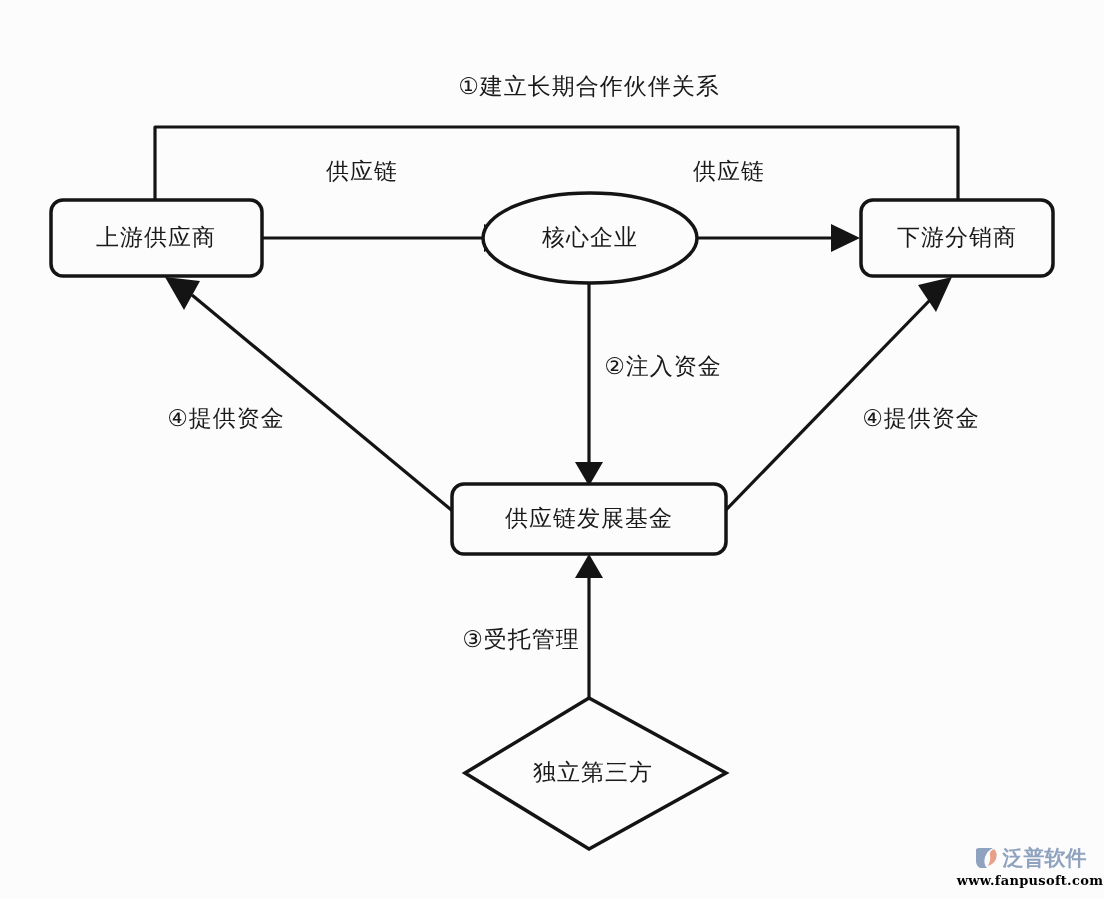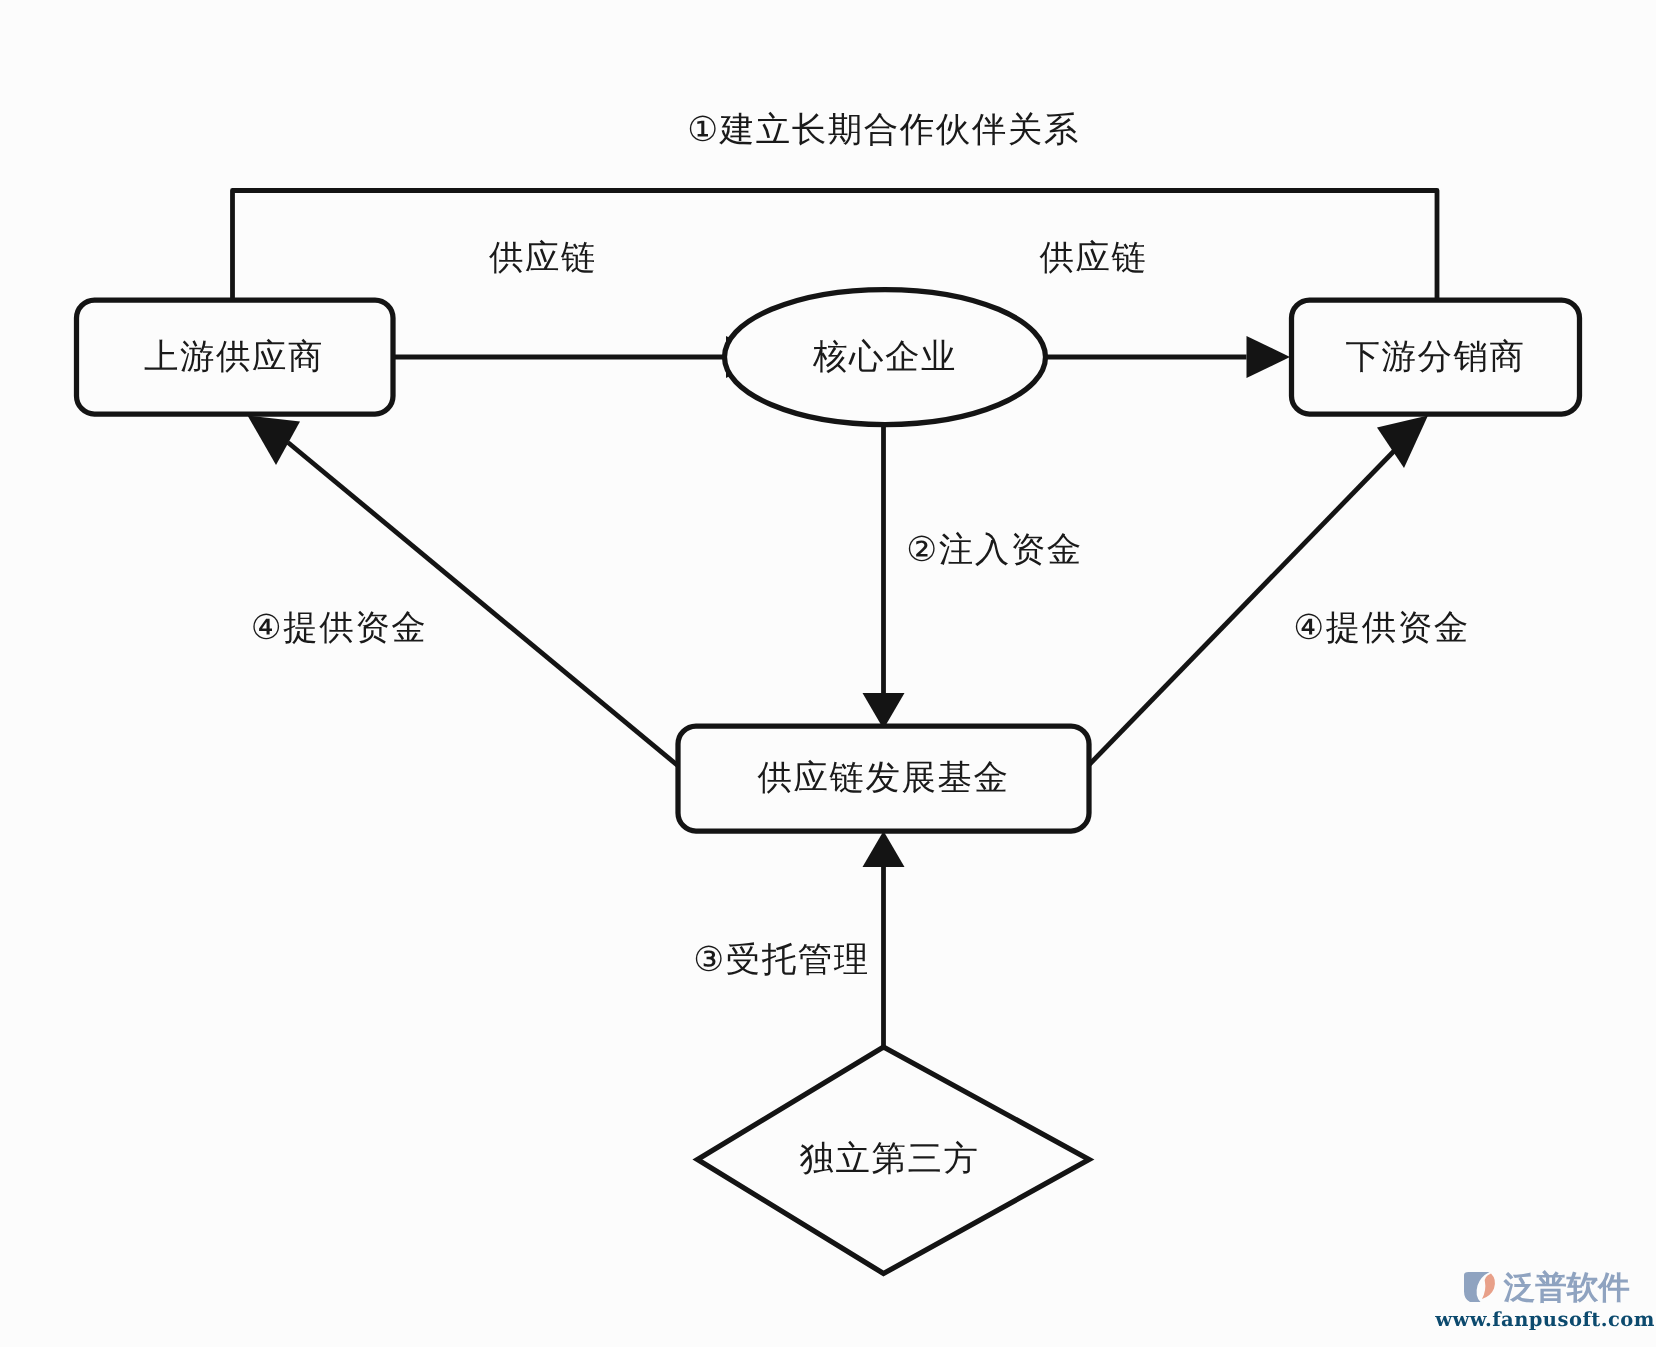--- a/index.html
+++ b/index.html
@@ -99,21 +99,21 @@
     font-size: 21px;
     font-weight: bold;
     color: #8fa3c0;
     letter-spacing: 0px;
     line-height: 1;
   }
   .wm-url {
     font-family: "DejaVu Serif", "Liberation Serif", serif;
     font-size: 13px;
     font-weight: bold;
-    color: #0c4a6e;
+    color: #000000;
     letter-spacing: 0.3px;
     margin-top: 3px;
     line-height: 1;
   }
 </style>
 </head>
 <body>
 
 <div id="canvas">
 

